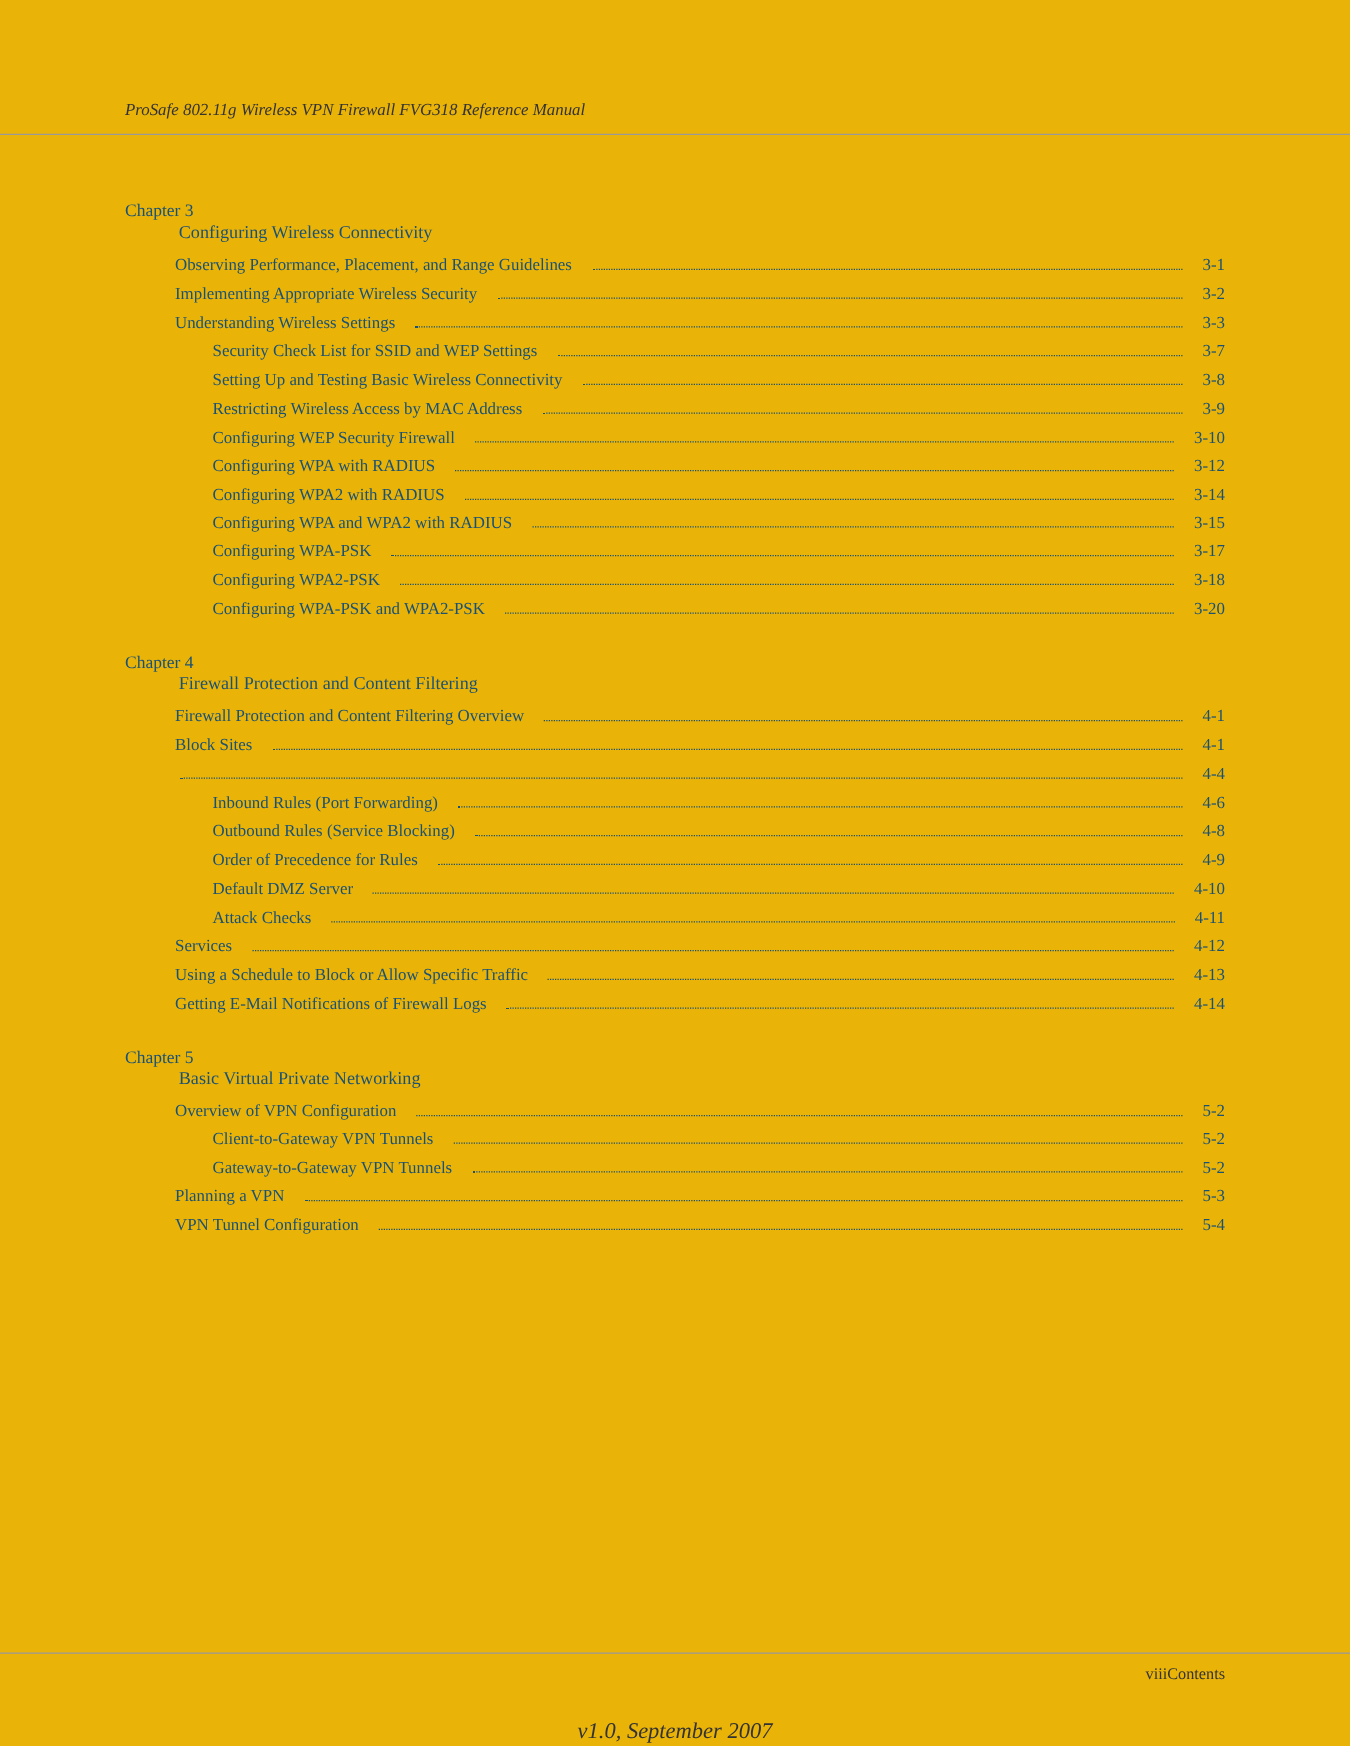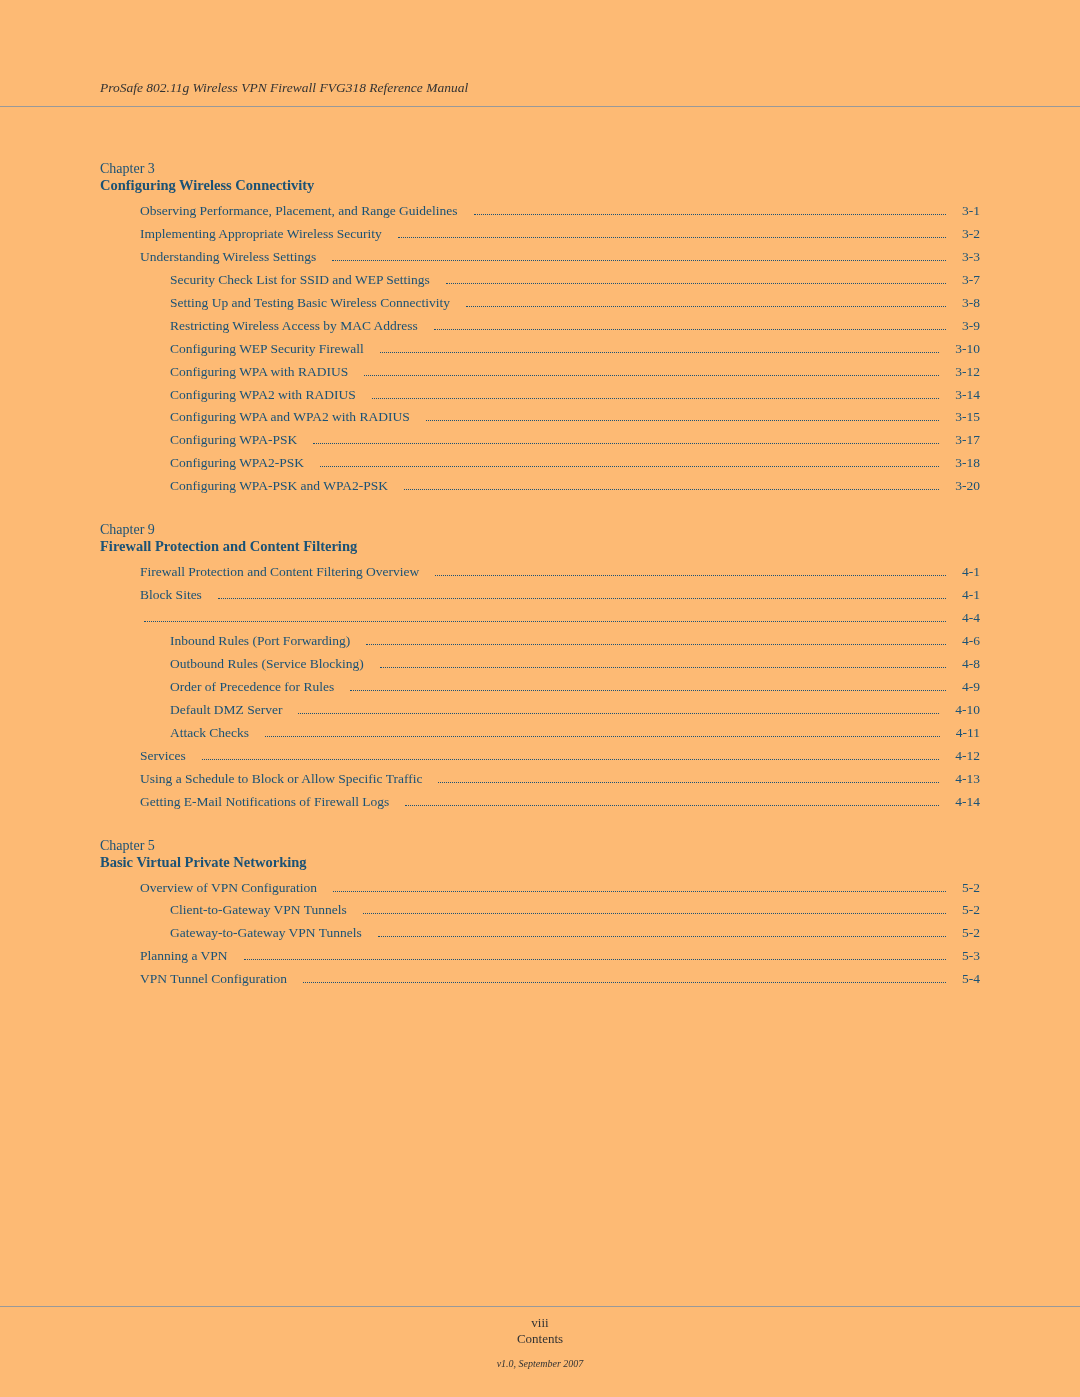--- a/index.html
+++ b/index.html
@@ -8,21 +8,21 @@
       font-family: Times New Roman, Times, serif;
       font-size: 14px;
       color: #000000;
       width: 1080px;
       min-height: 1397px;
       position: relative;
     }
     .page-container {
       width: 1080px;
       min-height: 1397px;
-      background: #fdba74;
+      background: #eab308;
       padding: 0;
       position: relative;
     }
     .header-area {
       padding: 80px 100px 10px 100px;
       border-bottom: 1px solid #999;
       margin-bottom: 20px;
     }
     .header-title {
       font-style: italic;
@@ -36,25 +36,26 @@
       margin-top: 24px;
       margin-bottom: 2px;
     }
     .chapter-label {
       font-weight: normal;
       color: #1a5276;
       font-size: 14px;
       display: block;
     }
     .chapter-title {
-      font-weight: bold;
+      font-weight: normal;
       color: #1a5276;
       font-size: 14.5px;
       display: block;
       margin-bottom: 6px;
+      margin-left: 43px;
     }
     .toc-item {
       display: flex;
       justify-content: space-between;
       align-items: baseline;
       color: #1a5276;
       font-size: 13.5px;
       line-height: 1.7;
       padding-left: 0px;
       gap: 12px;
@@ -81,40 +82,39 @@
       flex-shrink: 0;
       font-size: 13.5px;
     }
     .footer-area {
       position: absolute;
       bottom: 50px;
       left: 0;
       right: 0;
       padding: 0 100px;
       display: flex;
-      justify-content: space-between;
+      justify-content: flex-end;
       align-items: center;
       border-top: 1px solid #999;
       padding-top: 8px;
-      flex-direction: column;
     }
     .footer-left {
       font-size: 13px;
       color: #333;
     }
     .footer-right {
       font-size: 13px;
       color: #333;
     }
     .footer-center {
       position: absolute;
-      bottom: 28px;
+      bottom: 2px;
       left: 50%;
       transform: translateX(-50%);
-      font-size: 10px;
+      font-size: 18px;
       color: #333;
       font-style: italic;
     }
   </style>
 </head>
 <body>
 
 <div class="page-container">
   <div class="header-area">
     <span class="header-title">ProSafe 802.11g Wireless VPN Firewall FVG318 Reference Manual</span>
@@ -185,21 +185,21 @@
         <span class="toc-text">Configuring WPA2-PSK</span>
         <span class="toc-dots"></span>
         <span class="toc-page">3-18</span>
       </div>
       <div class="toc-item level3">
         <span class="toc-text">Configuring WPA-PSK and WPA2-PSK</span>
         <span class="toc-dots"></span>
         <span class="toc-page">3-20</span>
       </div>
       <div class="chapter-heading">
-        <span class="chapter-label">Chapter 9</span>
+        <span class="chapter-label">Chapter 4</span>
         <span class="chapter-title">Firewall Protection and Content Filtering</span>
       </div>
       <div class="toc-item level2">
         <span class="toc-text">Firewall Protection and Content Filtering Overview</span>
         <span class="toc-dots"></span>
         <span class="toc-page">4-1</span>
       </div>
       <div class="toc-item level2">
         <span class="toc-text">Block Sites</span>
         <span class="toc-dots"></span>

